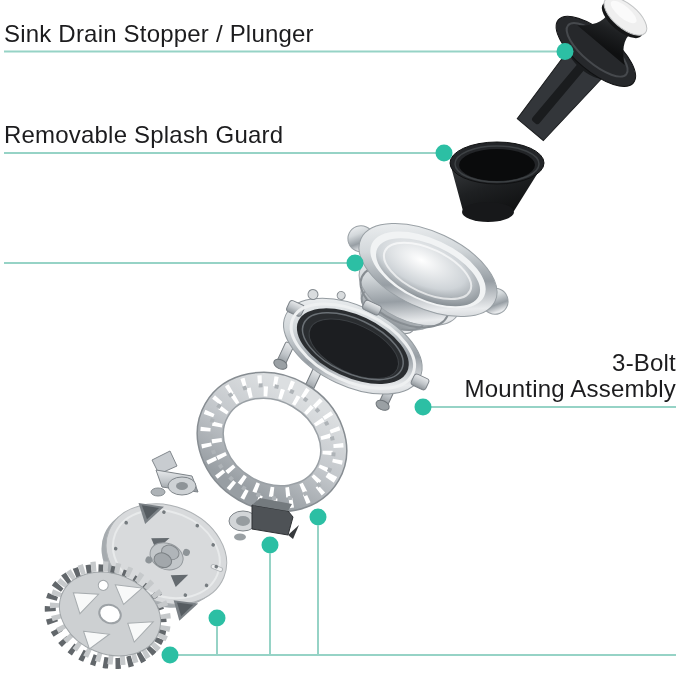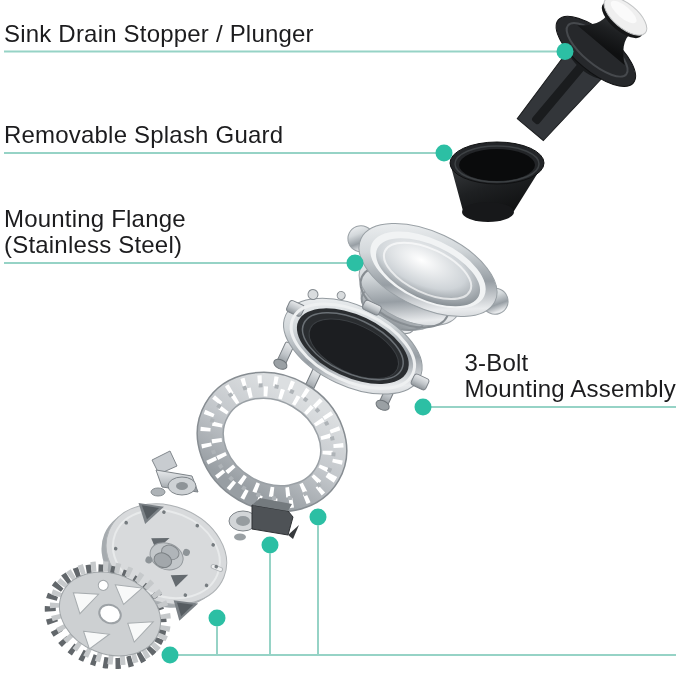--- a/index.html
+++ b/index.html
@@ -11,21 +11,21 @@
   html,body{margin:0;padding:0;background:#fff;}
   .stage{
     position:relative;width:679px;height:679px;background:var(--bg);
     overflow:hidden;font-family:"Liberation Sans",sans-serif;
   }
   .stage svg{position:absolute;left:0;top:0;}
   .label{
     position:absolute;font-size:24px;line-height:26px;font-weight:400;
     color:var(--text);white-space:pre-line;letter-spacing:0.2px;
   }
-  .label.right{text-align:left;}
+  .label.right{text-align:right;}
   .ll{stroke:var(--line);stroke-width:2;fill:none;}
   .ld{fill:var(--accent);}
 </style>
 </head>
 <body>
 
 <div class="stage">
 
   <svg width="679" height="679" viewBox="0 0 679 679">
     <defs>
@@ -205,17 +205,15 @@
       <line class="ll" x1="318" y1="525.5" x2="318" y2="655"></line>
       <circle class="ld" cx="170" cy="655" r="8.5"></circle>
       <circle class="ld" cx="217" cy="618" r="8.5"></circle>
       <circle class="ld" cx="270" cy="545" r="8.5"></circle>
       <circle class="ld" cx="318" cy="517" r="8.5"></circle>
     </g>
   </svg>
 
   <div class="label" style="left:4px;top:21px;">Sink Drain Stopper / Plunger</div>
   <div class="label" style="left:4px;top:122px;text-align:right;">Removable Splash Guard</div>
-  <div class="label" style="left:4px;top:206px;">Mounting Flange
-(Stainless Steel)</div>
   <div class="label right" style="right:3px;top:350px;">3-Bolt
 Mounting Assembly</div>
 </div>
 
 </body></html>

